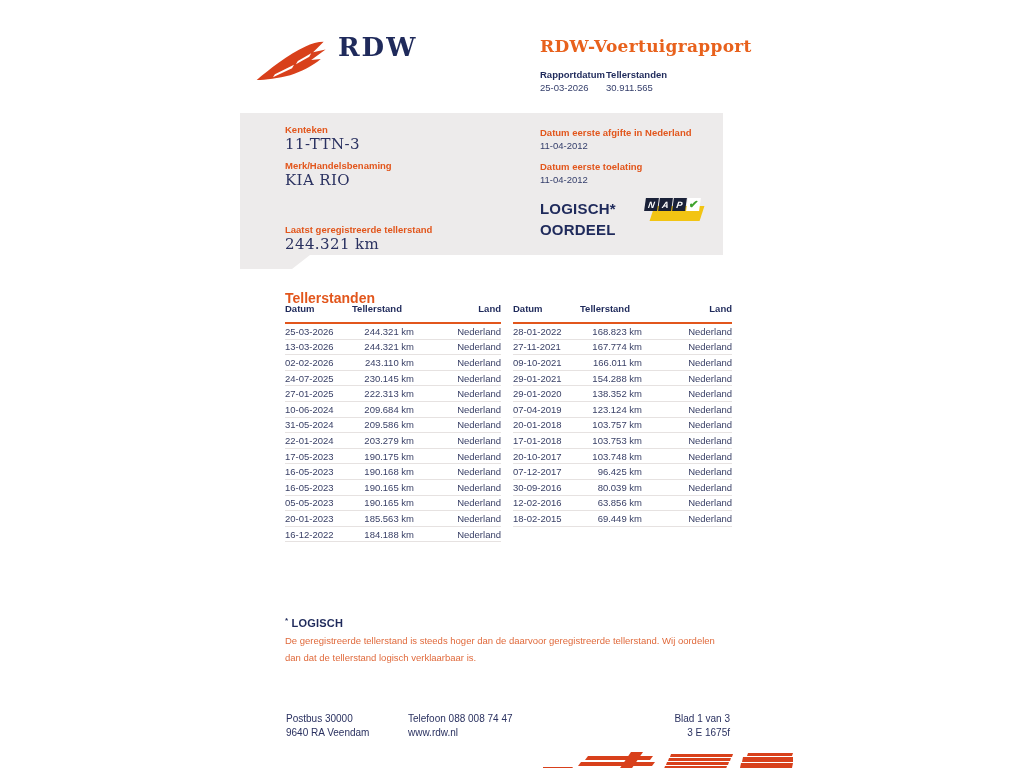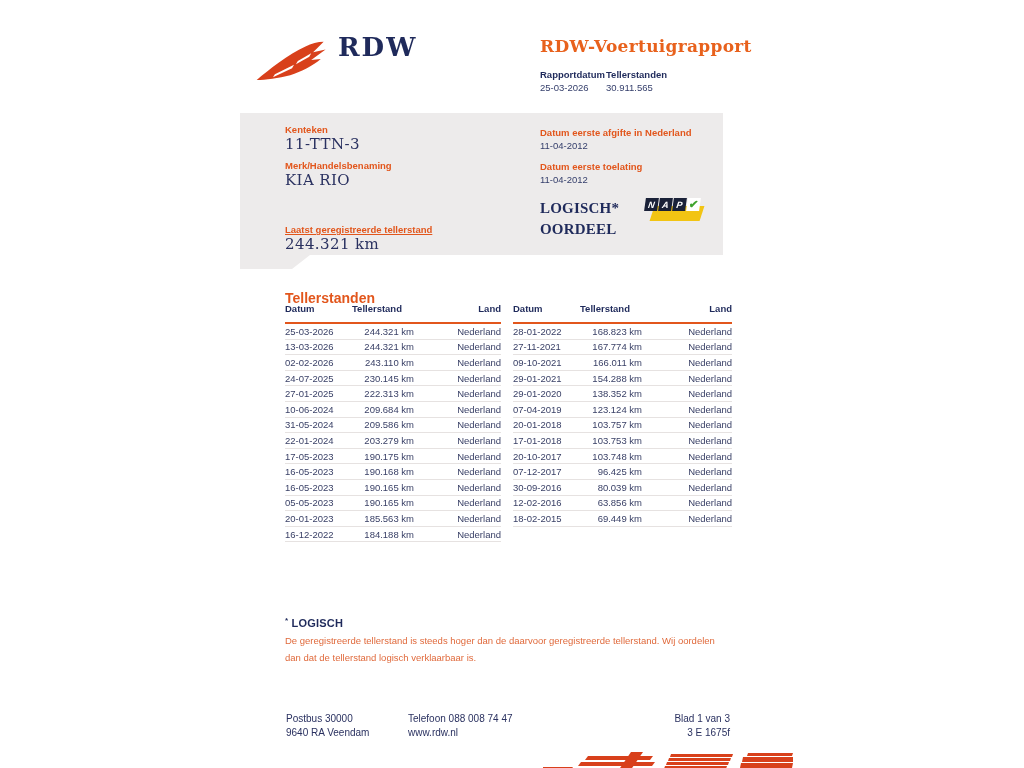--- a/index.html
+++ b/index.html
@@ -13,21 +13,21 @@
   .doc-title{font-family:"DejaVu Serif",serif;font-weight:bold;font-size:17px;
              letter-spacing:.3px;color:#E8611C;}
   .meta-label{font-size:9.5px;font-weight:bold;color:#1F2A5B;}
   .meta-value{font-size:9.5px;color:#343E6B;}
 
   
   .graybox{left:240px;top:101px;width:483px;height:156px;background:#EDEBEB;
            clip-path:polygon(0 0,100% 0,100% 142px,70px 142px,52px 156px,0 156px);}
   .field-label{font-size:9.5px;font-weight:bold;color:#E2561C;}
   .field-value{font-family:"DejaVu Serif",serif;font-size:15px;color:#2A3160;letter-spacing:.4px;}
-  .oordeel{font-size:15px;font-weight:bold;color:#1F2A5B;line-height:21px;letter-spacing:.2px;font-family:Liberation Serif, serif;}
+  .oordeel{font-size:15px;font-weight:bold;color:#1F2A5B;line-height:21px;letter-spacing:.2px;}
 
   
   .nap{width:60px;height:27px;}
   .nap-yellow{position:absolute;left:7px;top:10px;width:50px;height:15px;background:#F2C413;
               transform:skewX(-18deg);}
   .nap-box{position:absolute;top:2px;width:13px;height:13px;background:#1A2138;
            color:#fff;font-size:9px;font-weight:bold;font-style:italic;
            display:flex;align-items:center;justify-content:center;transform:skewX(-8deg);}
   .nap-check{position:absolute;top:2px;width:13px;height:13px;background:#fff;
              display:flex;align-items:center;justify-content:center;transform:skewX(-8deg);
@@ -73,21 +73,21 @@
   <div class="abs meta-value" style="left:606px;top:70px;">30.911.565</div>
 
   <div class="abs graybox"></div>
 
   <div class="abs field-label" style="left:285px;top:112px;">Kenteken</div>
   <div class="abs field-value" style="left:285px;top:123px;">11-TTN-3</div>
 
   <div class="abs field-label" style="left:285px;top:148px;">Merk/Handelsbenaming</div>
   <div class="abs field-value" style="left:285px;top:159px;">KIA RIO</div>
 
-  <div class="abs field-label" style="left:285px;top:212px;text-decoration:underline;">Laatst geregistreerde tellerstand</div>
+  <div class="abs field-label" style="left:285px;top:212px;">Laatst geregistreerde tellerstand</div>
   <div class="abs field-value" style="left:285px;top:223px;">244.321 km</div>
 
   <div class="abs field-label" style="left:540px;top:115px;">Datum eerste afgifte in Nederland</div>
   <div class="abs meta-value" style="left:540px;top:128px;">11-04-2012</div>
 
   <div class="abs field-label" style="left:540px;top:149px;">Datum eerste toelating</div>
   <div class="abs meta-value" style="left:540px;top:162px;">11-04-2012</div>
 
   <div class="abs oordeel" style="left:540px;top:186px;">
     <div>LOGISCH*</div>

